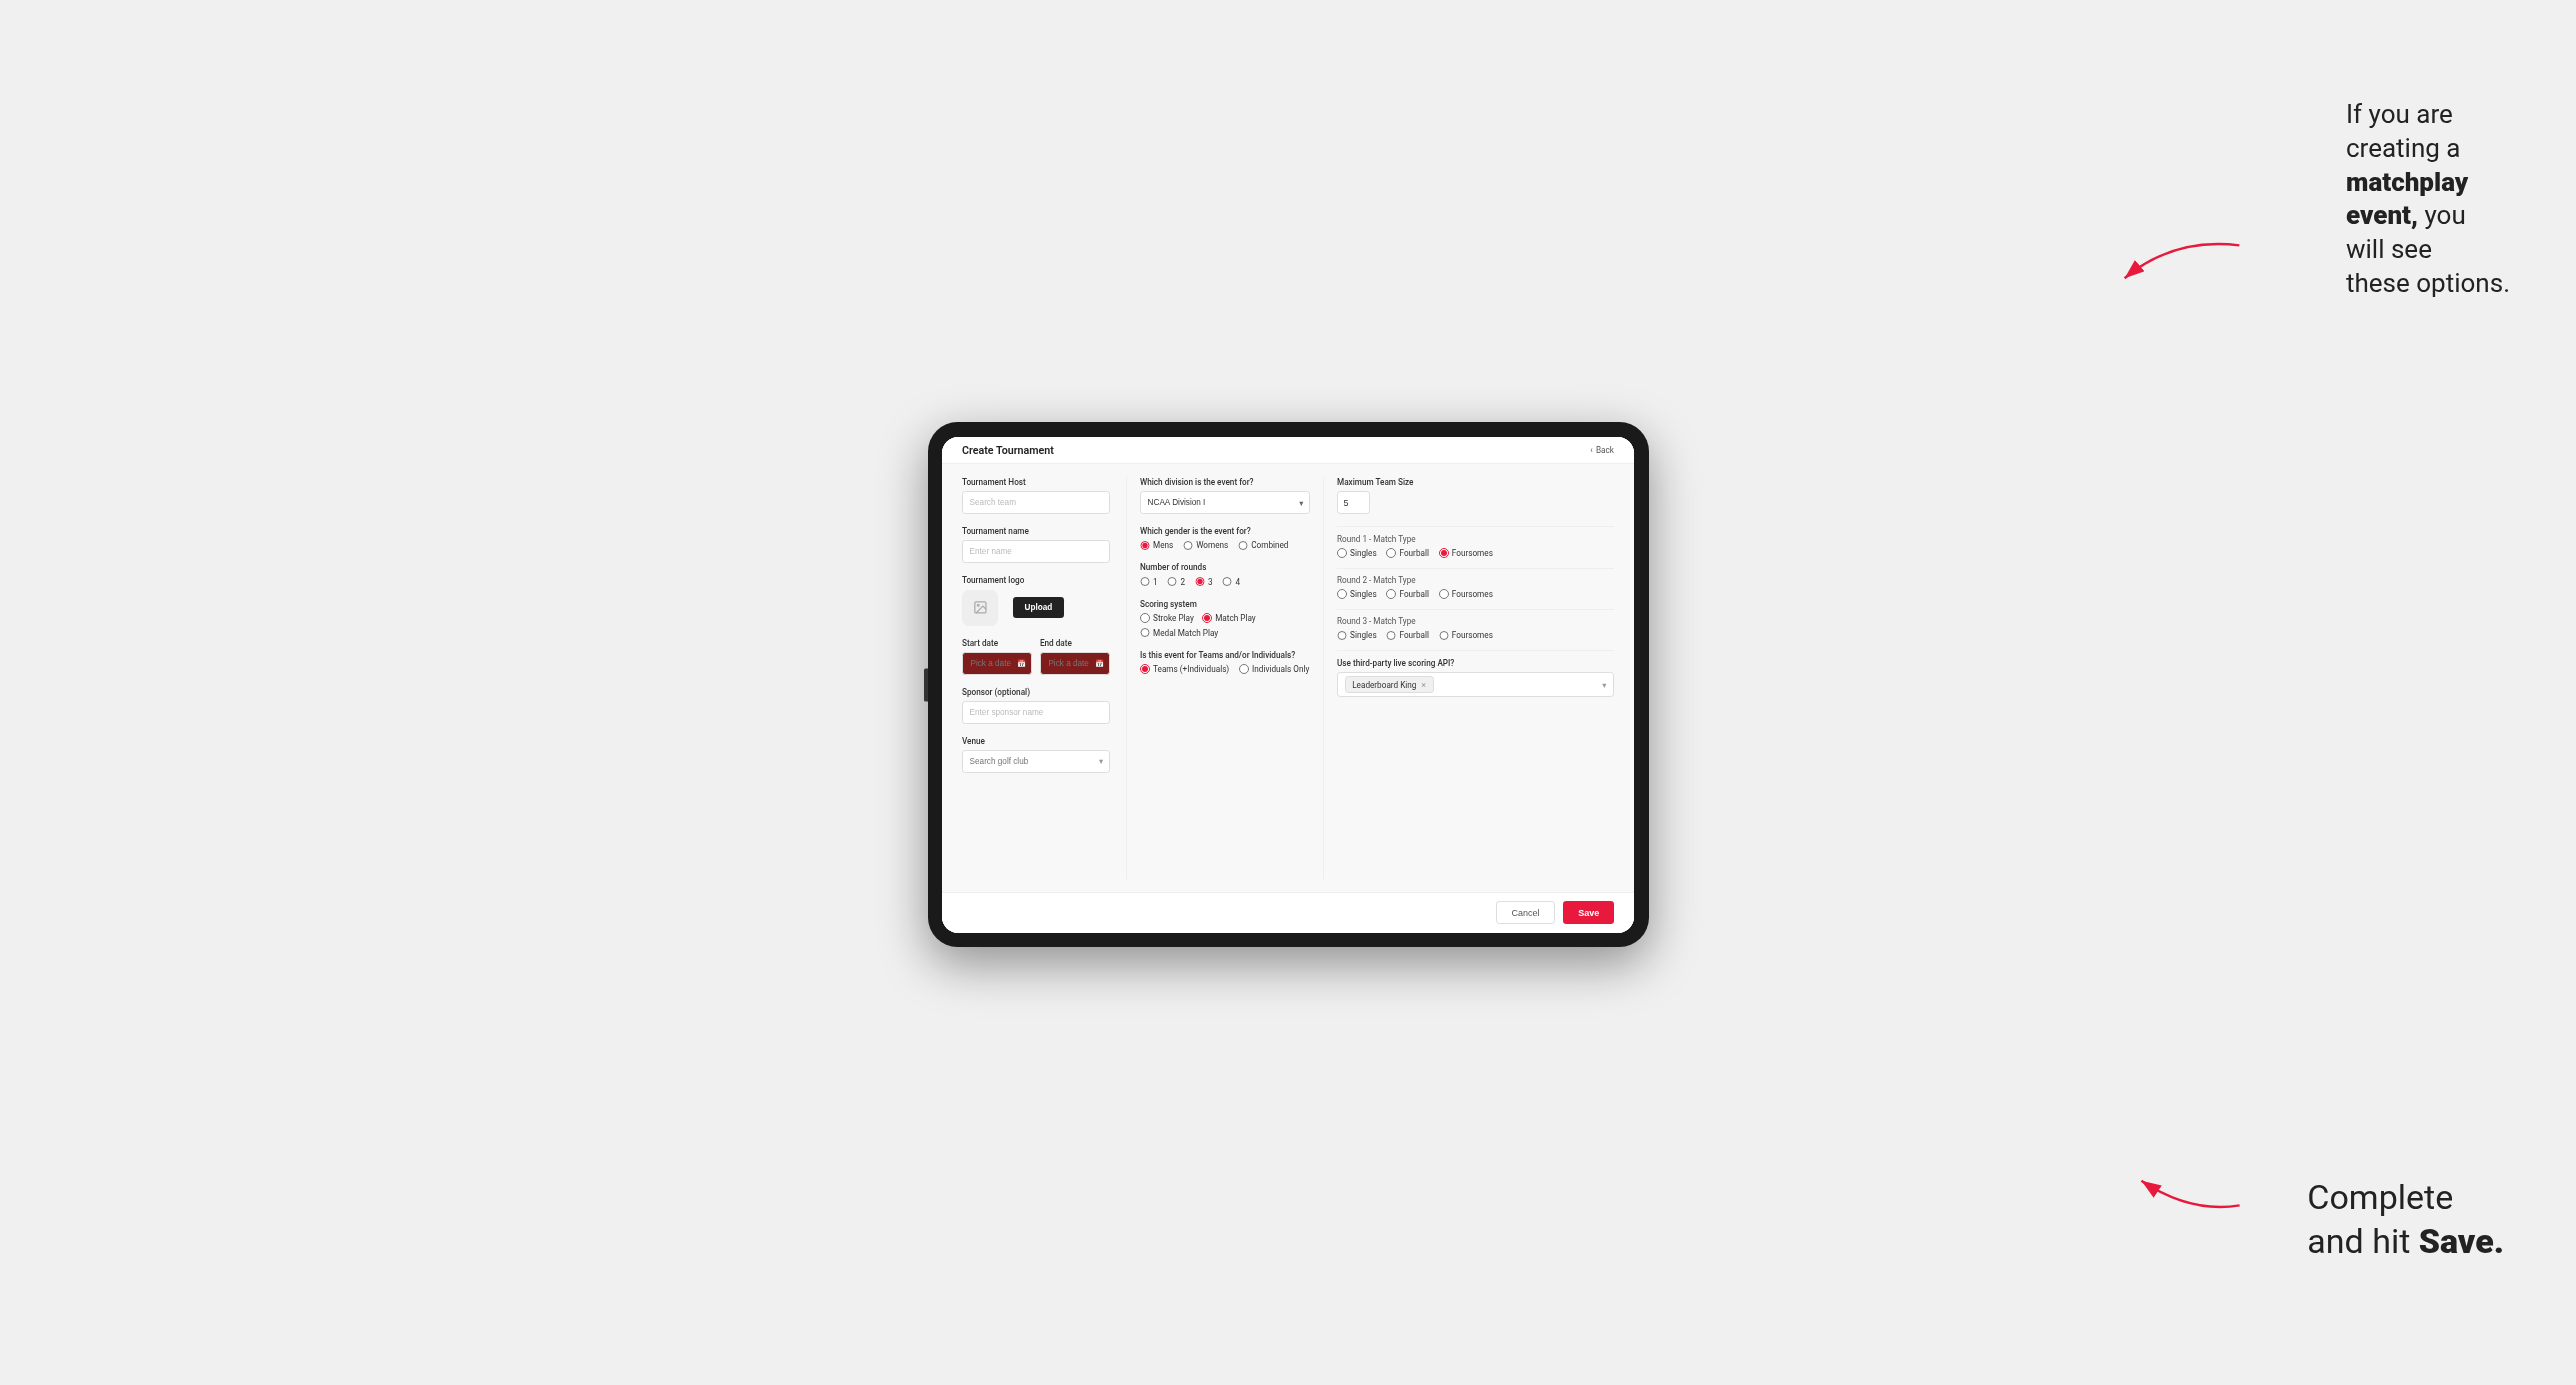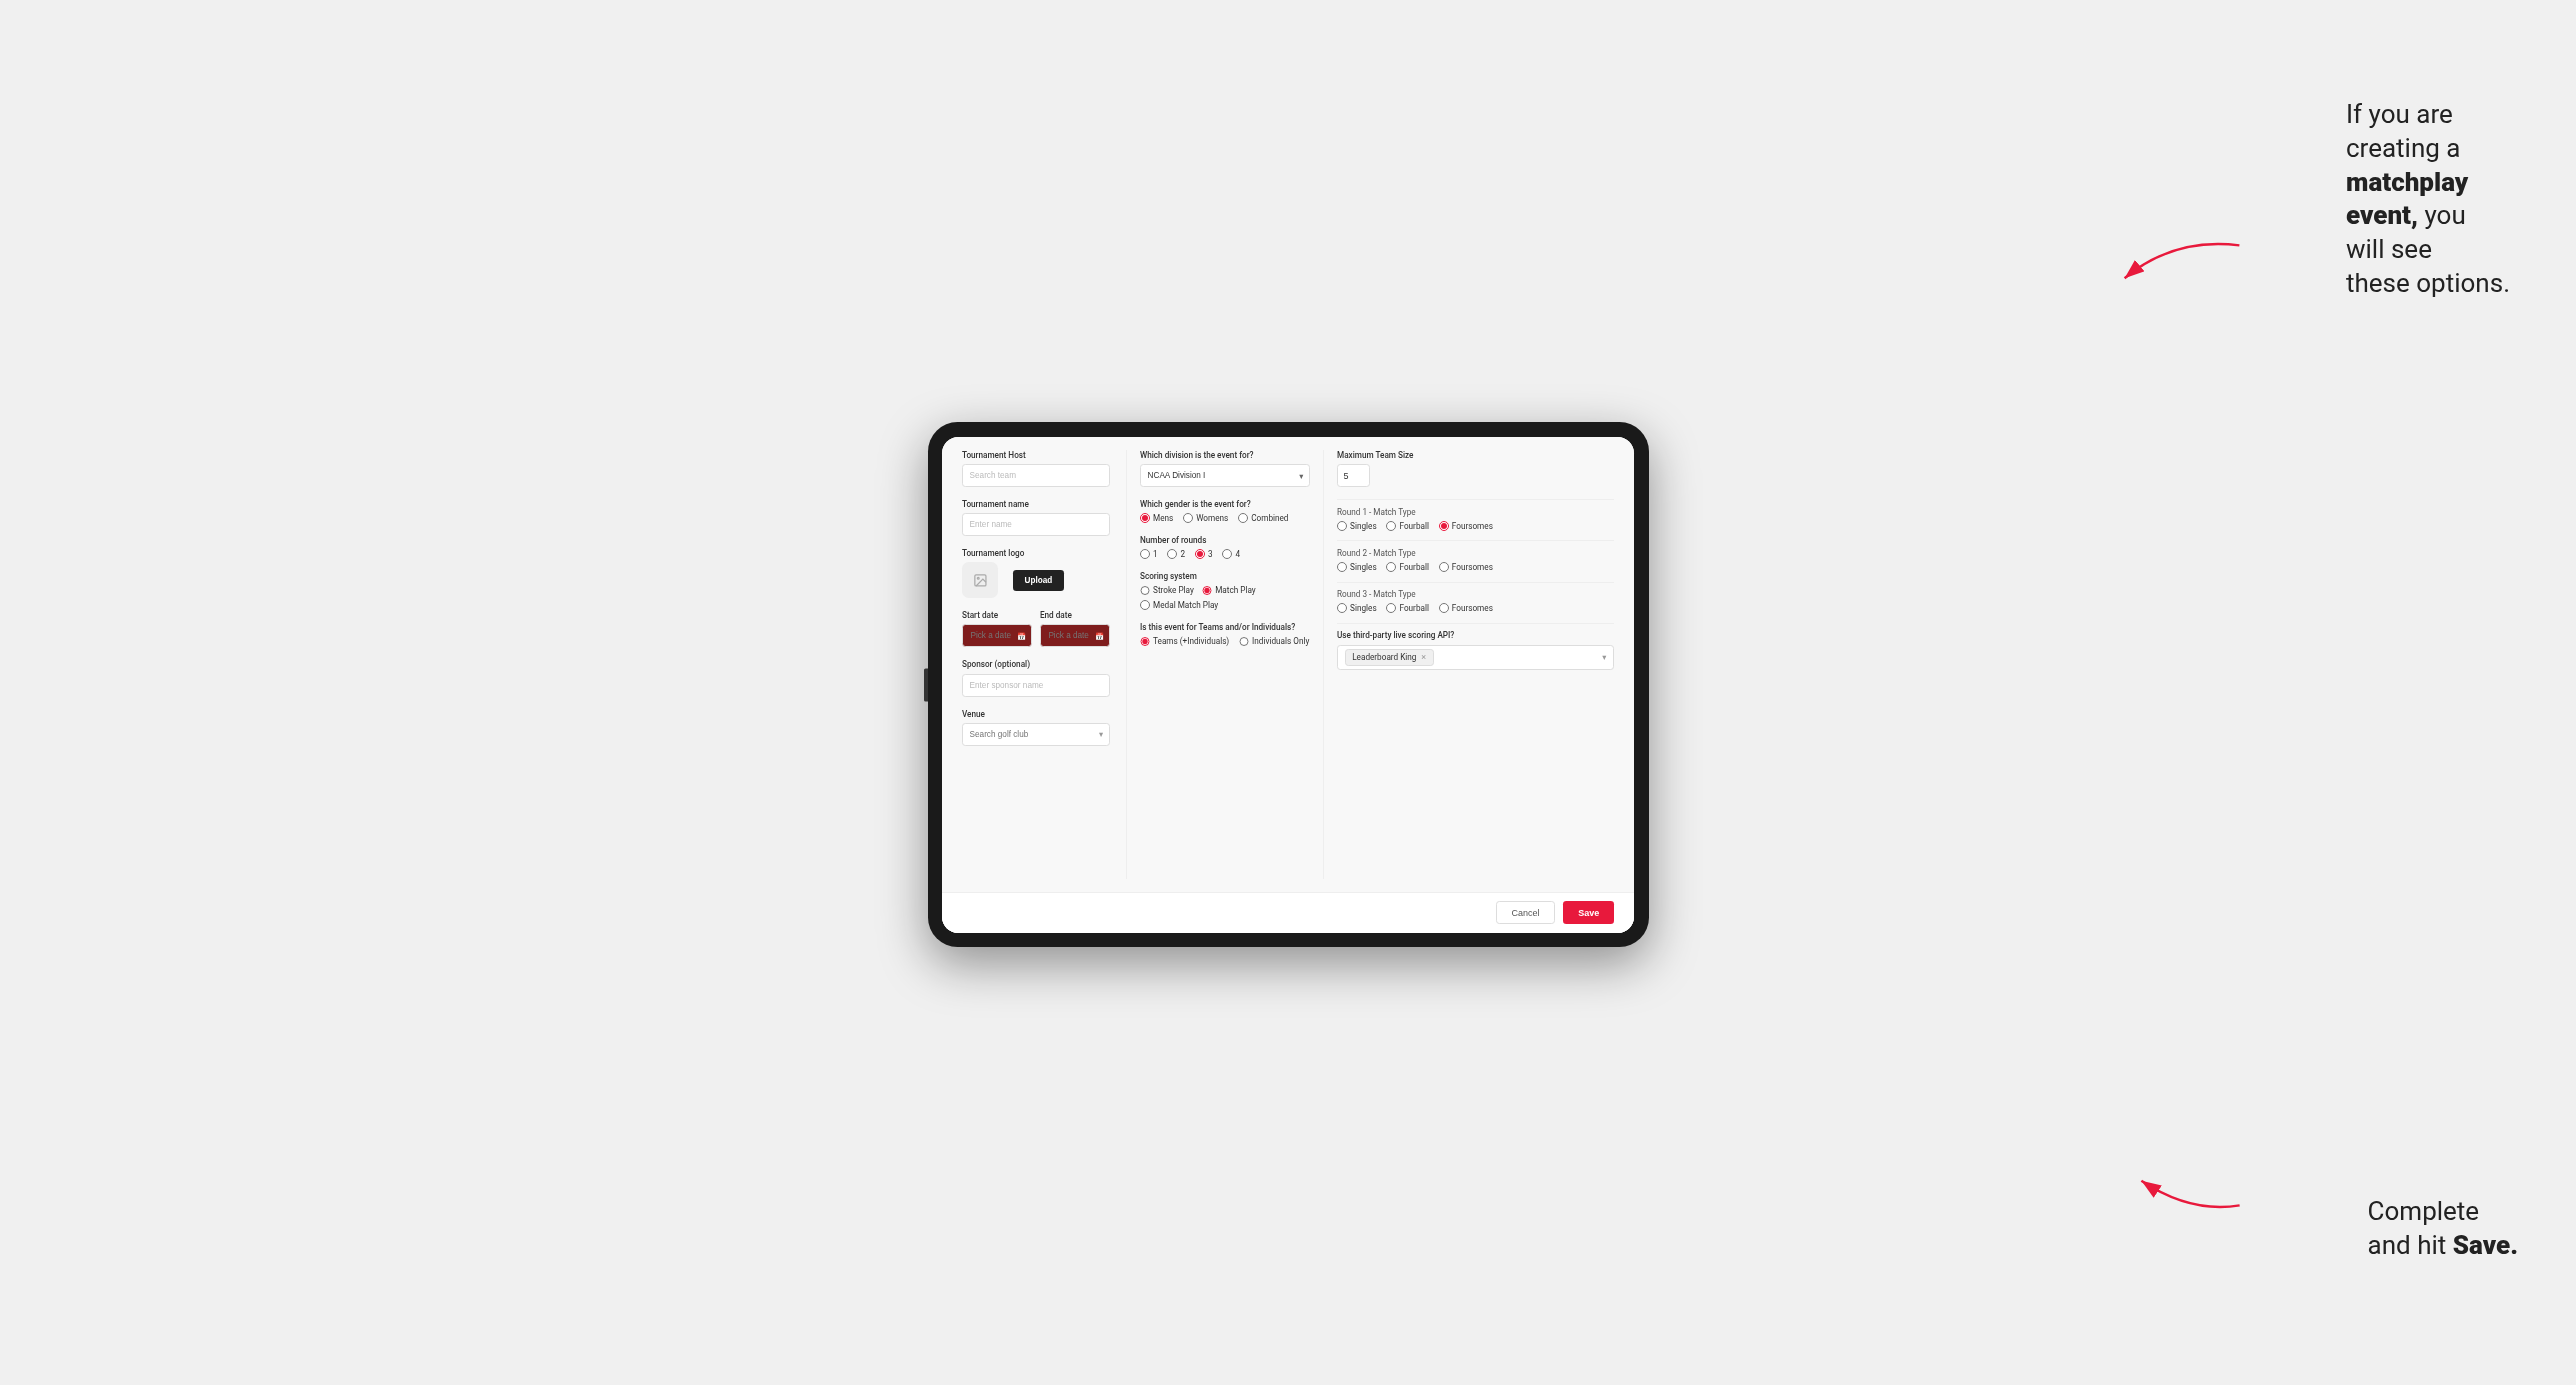--- a/index.html
+++ b/index.html
@@ -503,20 +503,27 @@
 </head>
 <body>
 
 <div class="tablet-frame">
   <div class="tablet-side-btn"></div>
   <div class="tablet-screen">
 
 
     <div class="main-content">
 
+      <div class="content-header">
+        <h1>Create Tournament</h1>
+        <div class="back-btn">
+          <span>‹</span>
+          <span>Back</span>
+        </div>
+      </div>
 
       <div class="form-area">
         <div class="form-columns">
 
           <div class="col-left">
             <div class="field-group">
               <div class="field-label">Tournament Host</div>
               <input class="text-input" type="text" placeholder="Search team" style="">
             </div>
 
@@ -749,21 +756,21 @@
 
 <svg class="arrow-svg" style="position:absolute; top:229px; right:320px; width:148px; height:82px; overflow:visible;" viewBox="0 0 180 100" width="148" height="82">
   <defs>
     <marker id="arrowhead1" markerWidth="8" markerHeight="6" refX="8" refY="3" orient="auto">
       <polygon points="0 0, 8 3, 0 6" fill="#e8193c"></polygon>
     </marker>
   </defs>
   <path d="M 160 20 Q 80 10 20 60" stroke="#e8193c" stroke-width="3" fill="none" marker-end="url(#arrowhead1)"></path>
 </svg>
 
-<div class="annotation annotation-bottom-right" style="position:absolute; bottom:123px; right:58px; font-size:26px;margin-top:42px;">
+<div class="annotation annotation-bottom-right" style="position:absolute; bottom:123px; right:72px; font-size:34px;margin-top:42px;">
   Complete<br>and hit <strong>Save.</strong>
 </div>
 
 <svg class="arrow-svg" style="position:absolute; bottom:164px; right:320px; width:131px; height:66px; overflow:visible;" viewBox="0 0 160 80" width="131" height="66">
   <defs>
     <marker id="arrowhead2" markerWidth="8" markerHeight="6" refX="8" refY="3" orient="auto">
       <polygon points="0 0, 8 3, 0 6" fill="#e8193c"></polygon>
     </marker>
   </defs>
   <path d="M 140 60 Q 80 70 20 30" stroke="#e8193c" stroke-width="3" fill="none" marker-end="url(#arrowhead2)"></path>

